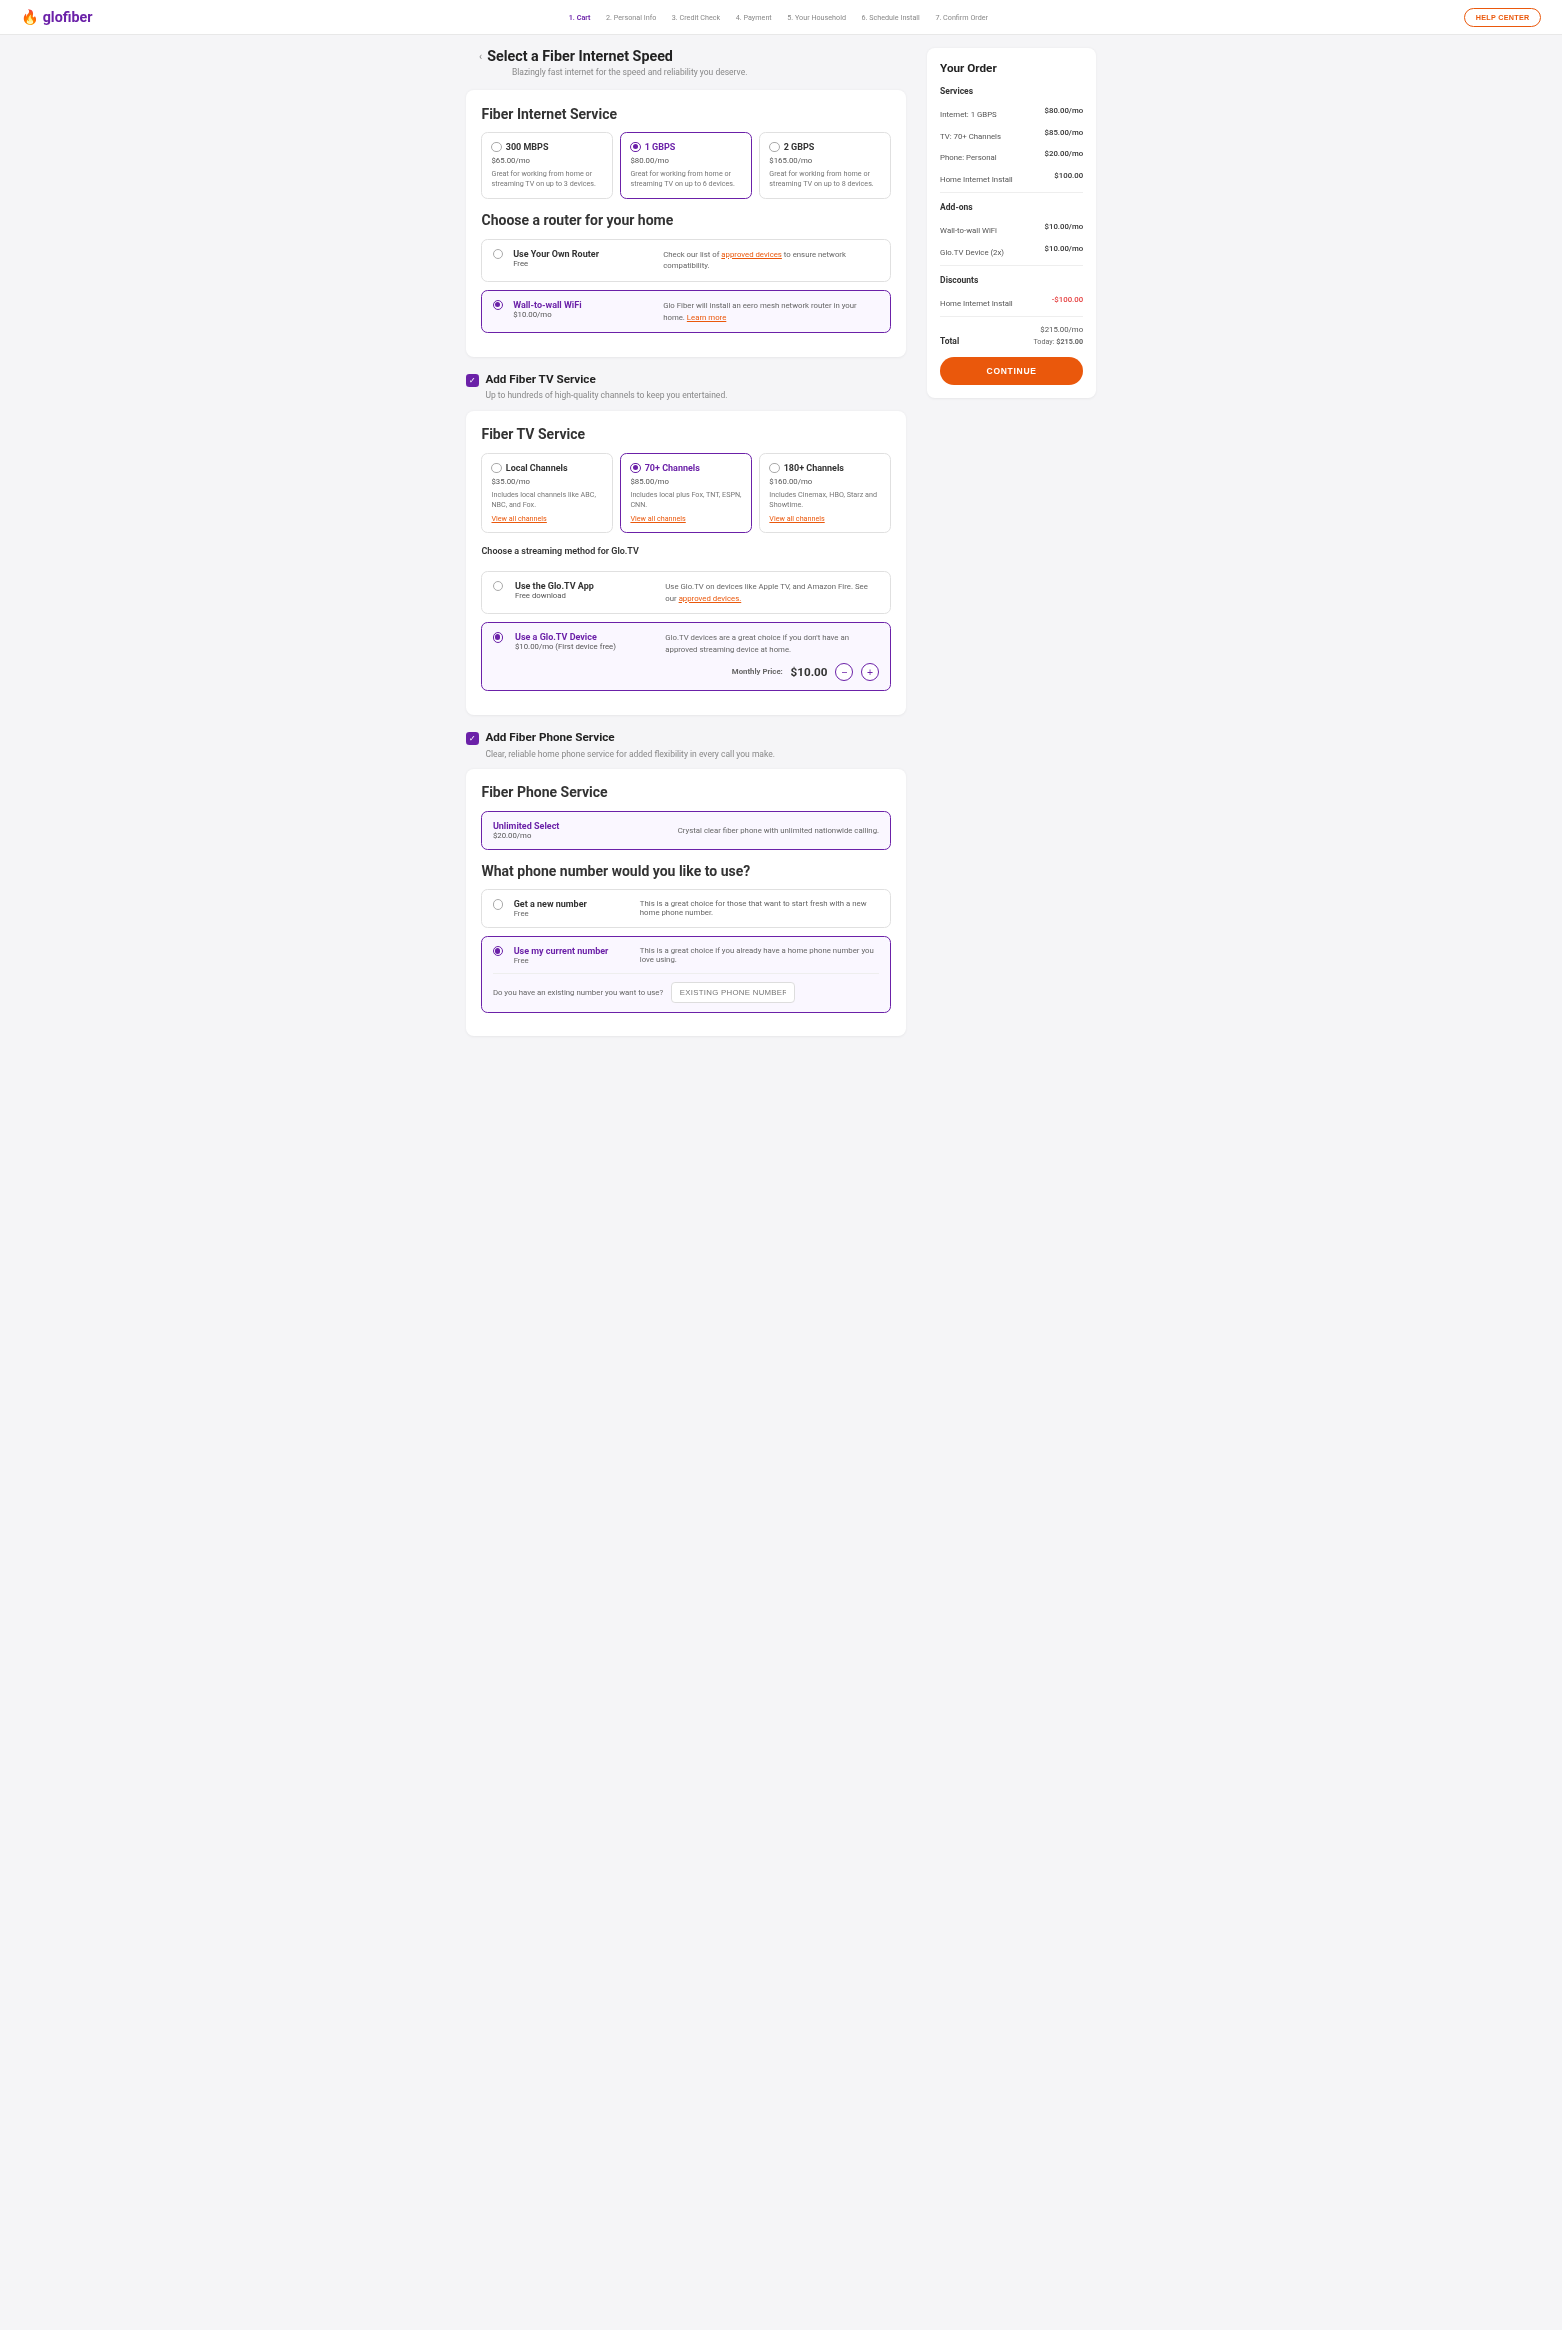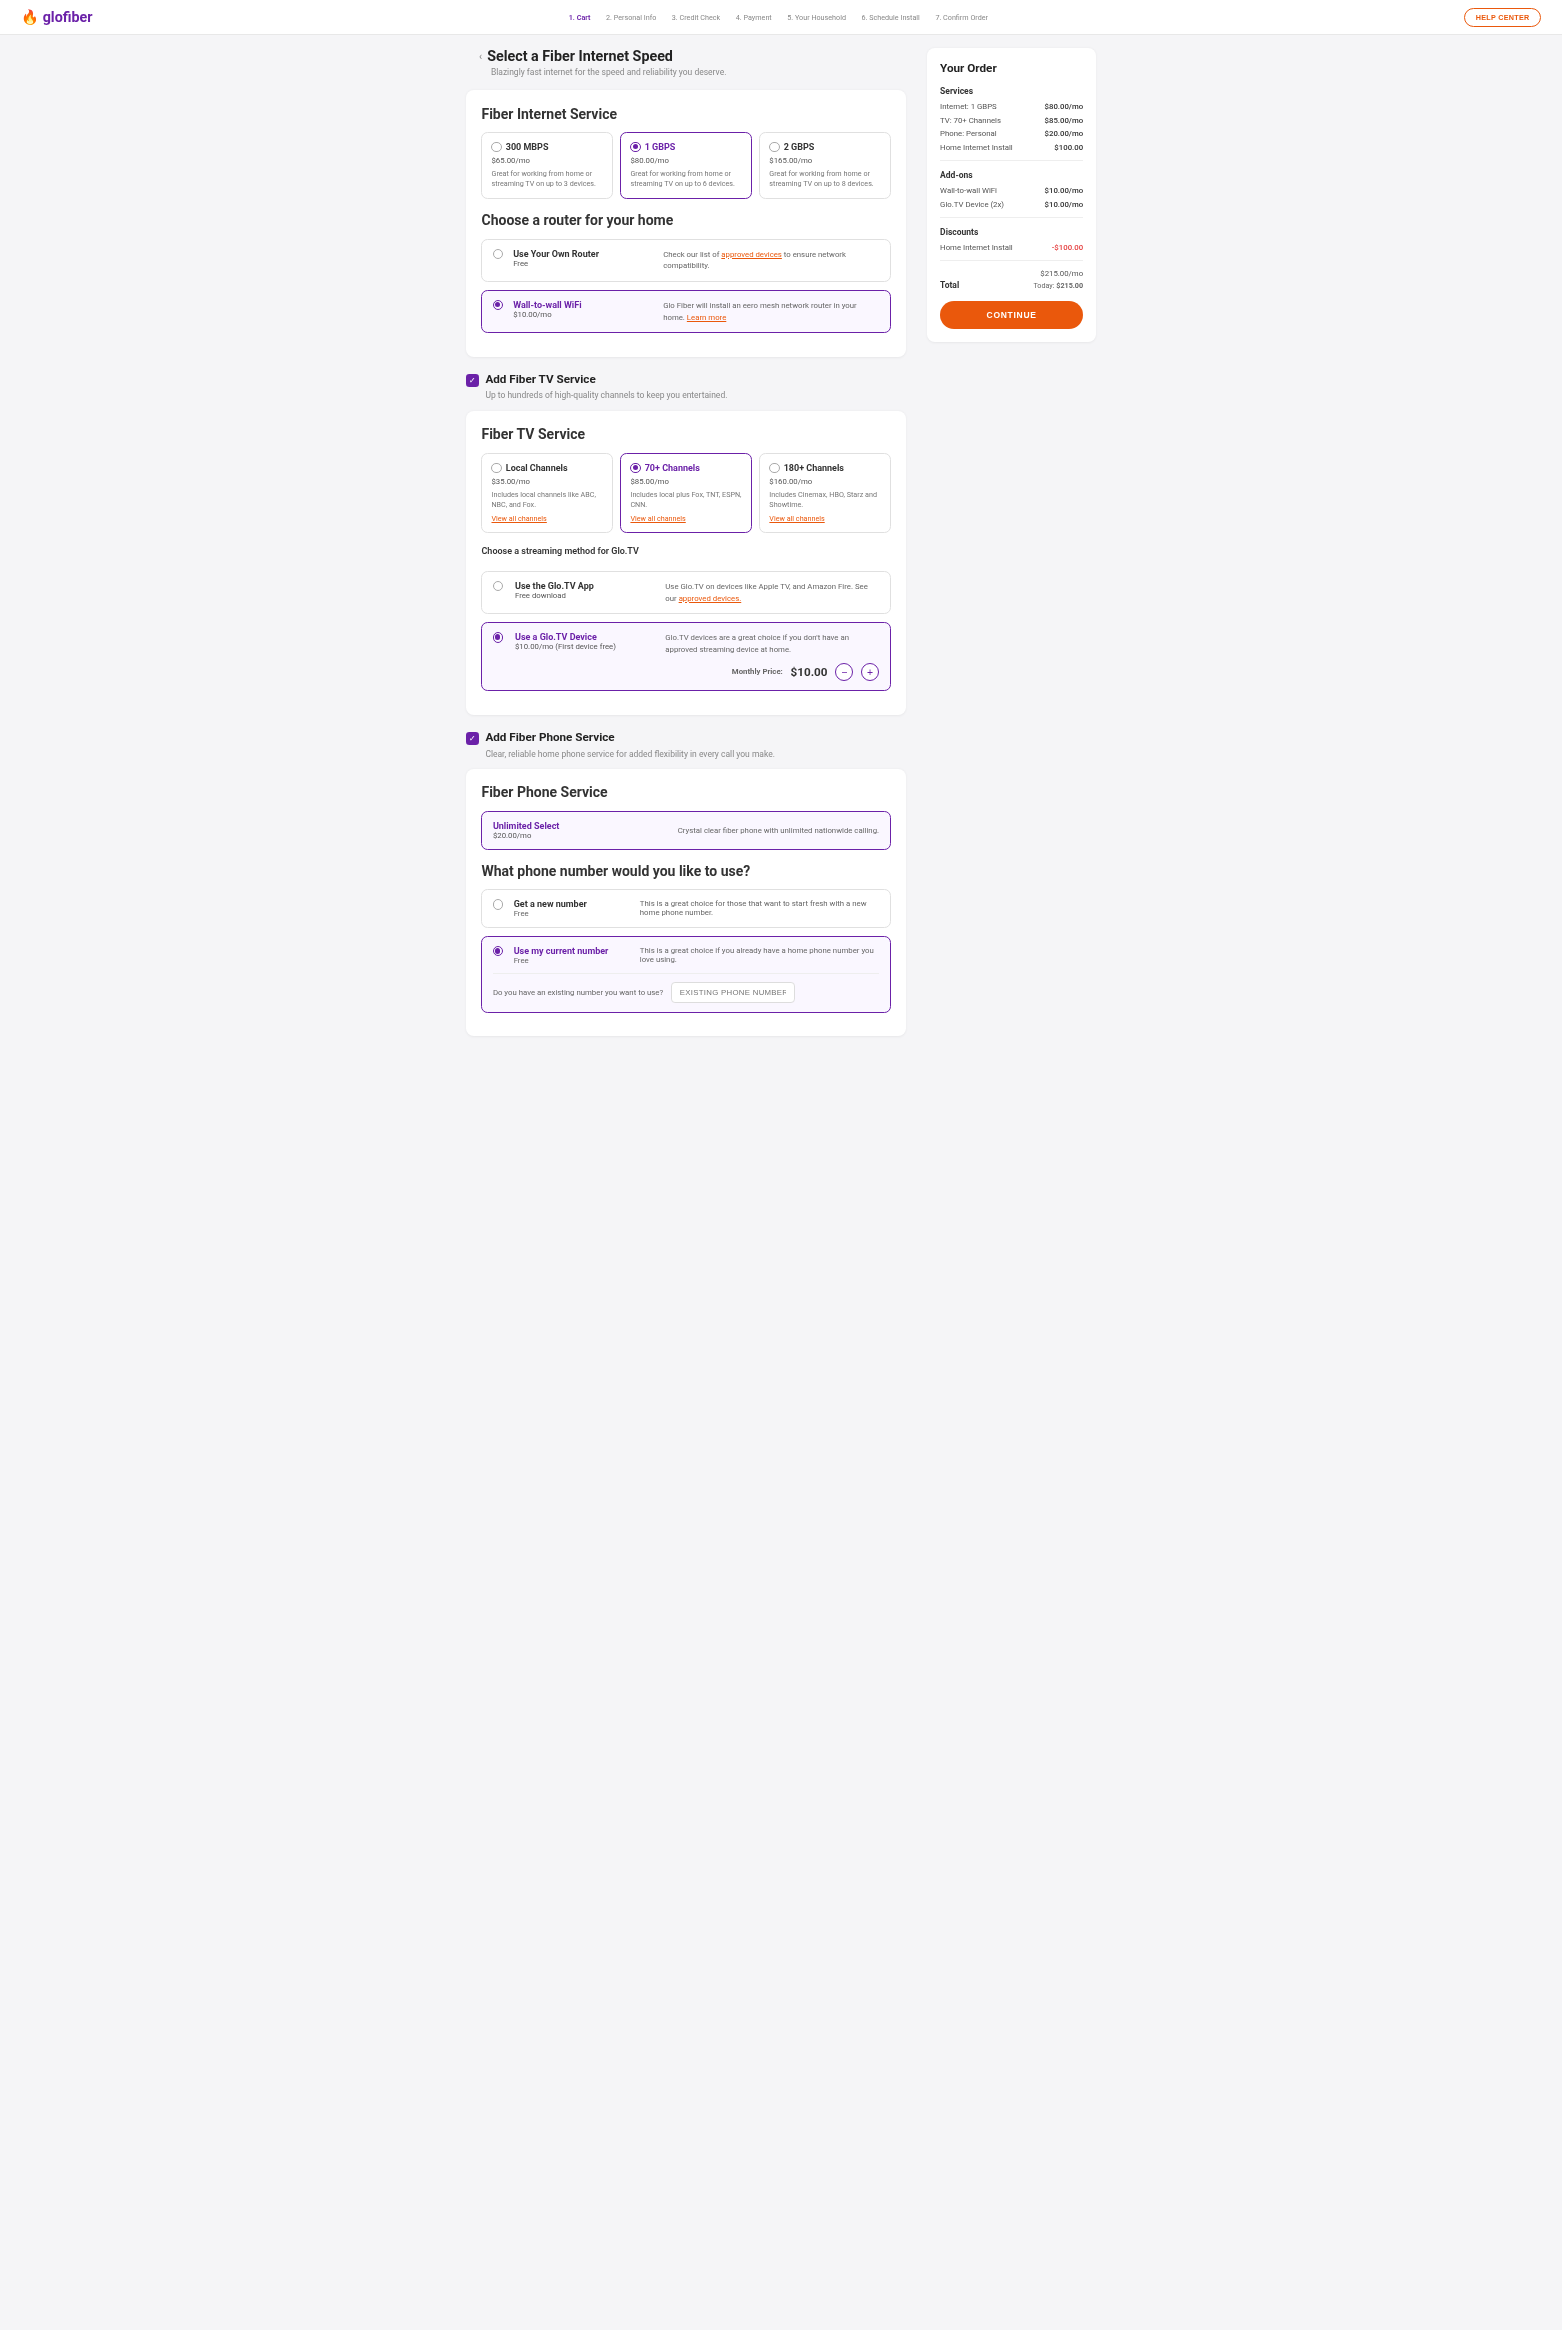--- a/index.html
+++ b/index.html
@@ -18,21 +18,21 @@
     
     .page-layout { display: flex; gap: 0; max-width: 651px; margin: 0 auto; padding: 13px 10.4px; align-items: flex-start; }
     .main-content { flex: 1; min-width: 0; }
     .sidebar { width: 169px; flex-shrink: 0; margin-left: 21px; }
 
     
     .page-header { margin-bottom: 13px; padding-left: 13px; }
     .back-btn { color: #888; font-size: 10.4px; cursor: pointer; margin-right: 5.2px; }
     .page-title-row { display: flex; align-items: center; margin-bottom: 2.6px; }
     .page-title { font-size: 14.3px; font-weight: 700; color: #222; }
-    .page-subtitle { color: #888; font-size: 8.5px; margin-left: 12px; }
+    .page-subtitle { color: #888; font-size: 8.5px; margin-left: 33px; }
 
     
     .section-card { background: white; border-radius: 7.8px; padding: 15.6px; margin-bottom: 15.6px; box-shadow: 0 0.7px 2.6px rgba(0,0,0,0.06); }
     .section-title { font-size: 14px; font-weight: 700; color: #333; margin-bottom: 10.4px; }
 
     
     .options-row { display: flex; gap: 7.8px; margin-bottom: 13px; }
     .option-card { flex: 1; border: 1.3px solid #e0e0e0; border-radius: 6.5px; padding: 9px; cursor: pointer; position: relative; }
     .option-card.selected { border-color: #6b21a8; }
     .option-radio { width: 10.4px; height: 10.4px; border-radius: 50%; border: 1.3px solid #aaa; display: inline-block; vertical-align: middle; margin-right: 3.9px; position: relative; flex-shrink: 0; }
@@ -91,21 +91,21 @@
     .number-desc { font-size: 7.8px; color: #666; flex: 2; }
     .phone-input-row { margin-top: 7.8px; padding-top: 7.8px; border-top: 0.7px solid #eee; display: flex; align-items: center; gap: 7.8px; }
     .phone-input-label { font-size: 7.8px; color: #666; }
     .phone-input { border: 0.7px solid #ddd; border-radius: 3.9px; padding: 5.2px 7.8px; font-size: 7.8px; color: #aaa; letter-spacing: 0.3px; width: 124px; }
 
     
     .order-card { background: white; border-radius: 7.8px; padding: 13px; box-shadow: 0 0.7px 2.6px rgba(0,0,0,0.06); position: sticky; top: 52px; }
     .order-title { font-size: 11.7px; font-weight: 700; color: #222; margin-bottom: 10.4px; }
     .order-section-label { font-size: 8.5px; font-weight: 700; color: #333; margin-bottom: 6.5px; margin-top: 9px; }
     .order-row { display: flex; justify-content: space-between; align-items: center; margin-bottom: 4.6px; font-size: 7.8px; color: #555; }
-    .order-row .label { color: #555; }
+    .order-row .label { color: #555; margin-top: 8px; }
     .order-row .amount { color: #333; font-weight: 500; }
     .order-divider { border: none; border-top: 0.7px solid #eee; margin: 7.8px 0; }
     .order-total-row { display: flex; justify-content: space-between; align-items: center; font-size: 8.5px; }
     .order-total-label { font-weight: 700; color: #333; }
     .order-total-today { font-size: 7.2px; color: #666; }
     .discount { color: #e53e3e !important; }
 
     .continue-btn { width: 100%; background: #ea580c; color: white; border: none; border-radius: 19.5px; padding: 9px; font-size: 8.5px; font-weight: 700; letter-spacing: 0.7px; cursor: pointer; margin-top: 10.4px; }
 
     

